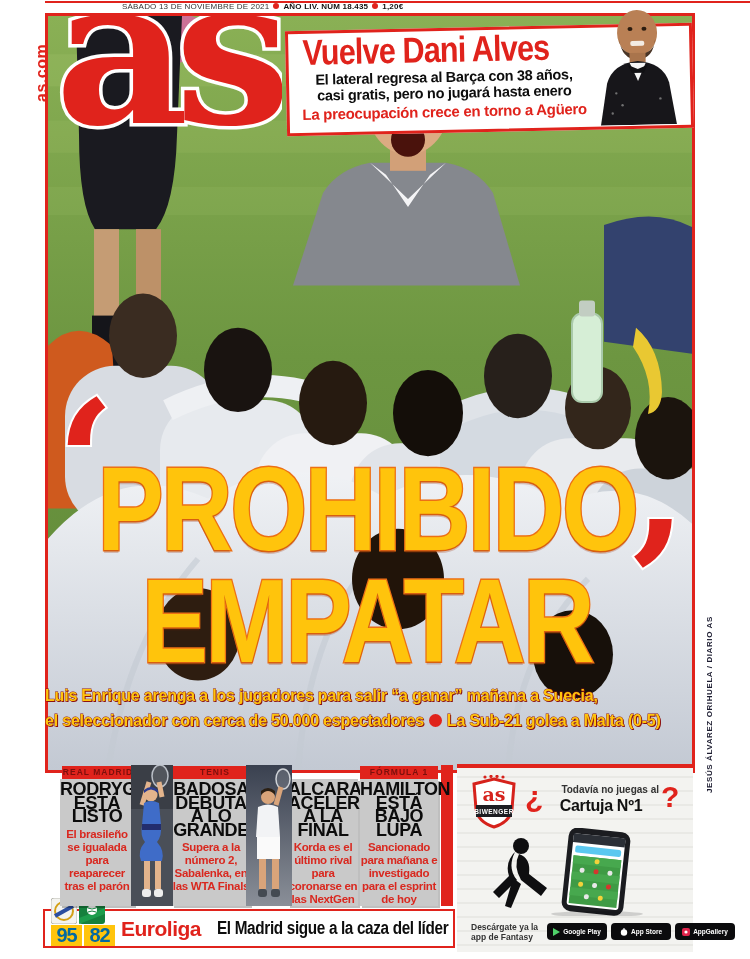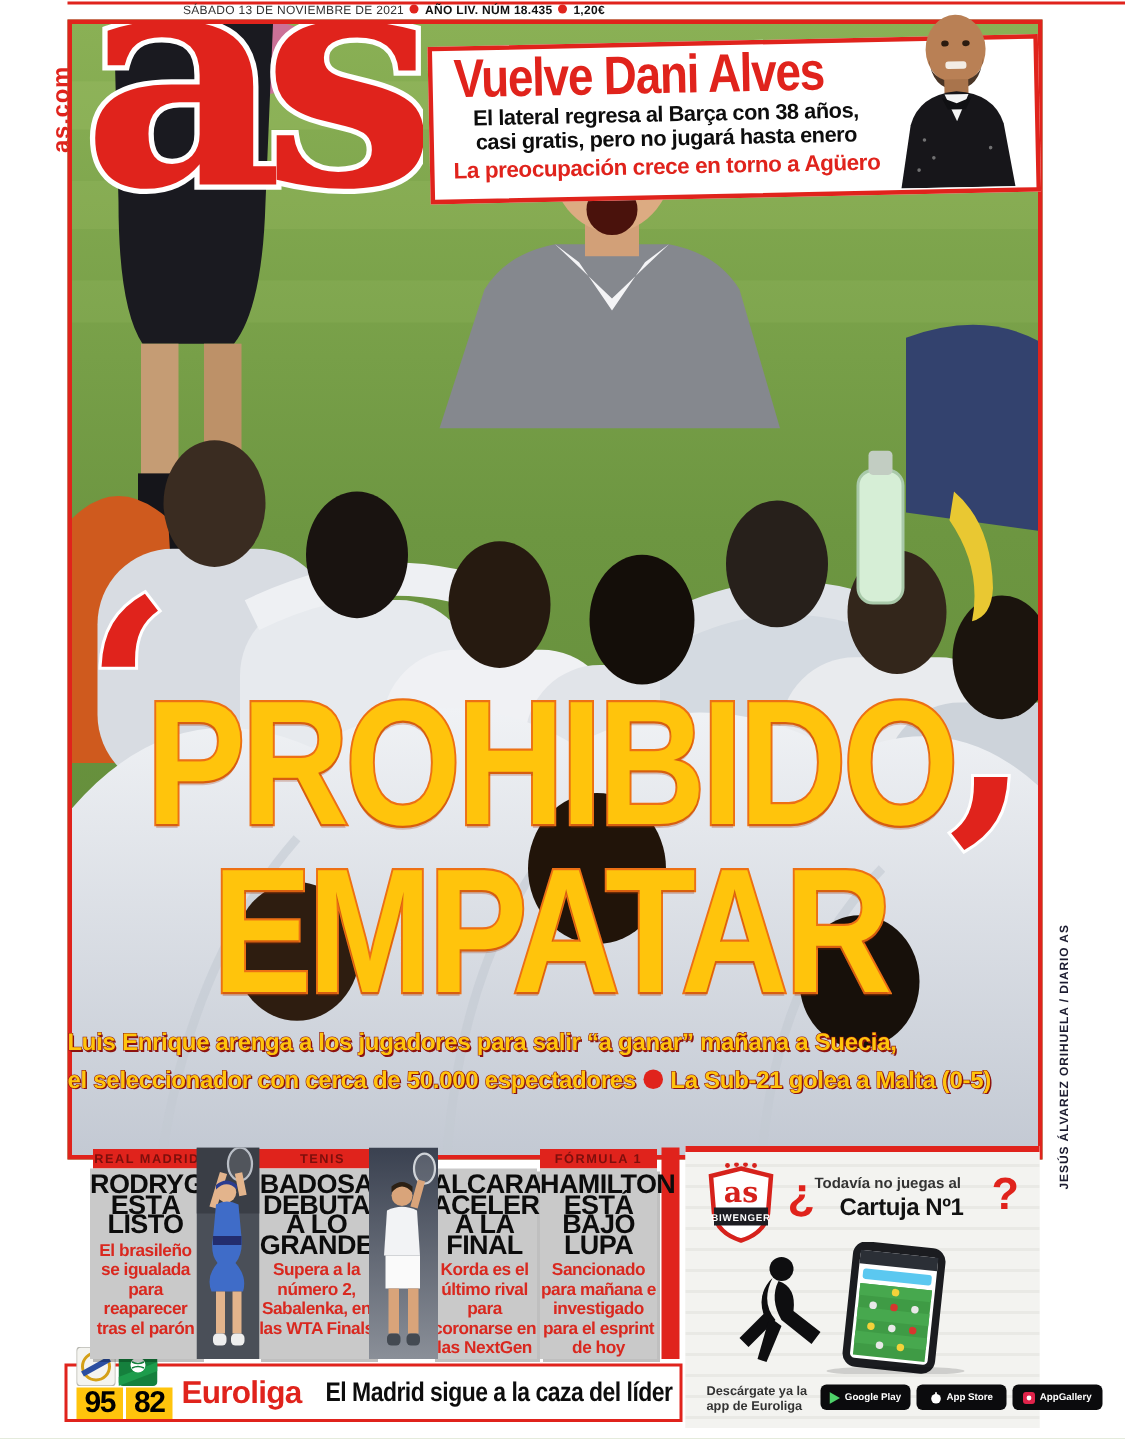--- a/index.html
+++ b/index.html
@@ -68,35 +68,35 @@
   .box-f1{left:360px;top:779px;width:78px;height:127px;}
   .divider{left:441px;top:765px;width:12px;height:141px;background:#e0231c;}
 
   
   .ad{left:457px;top:764px;width:236px;height:188px;background:#f3f3f0;
       background-image:repeating-linear-gradient(180deg,#f3f3f0 0 12px,#e9e9e5 12px 14px);}
   .ad-top{position:absolute;left:0;top:0;width:100%;height:4px;background:#e0231c;}
   .shield{position:absolute;left:14px;top:11px;width:46px;height:54px;}
   .qmark{position:absolute;top:16px;color:#e0231c;font-weight:bold;font-size:30px;}
   .qm1{left:68px;} .qm2{left:204px;}
-  .ad-l1{position:absolute;left:86px;top:20px;width:116px;text-align:left;color:#333;
+  .ad-l1{position:absolute;left:86px;top:20px;width:116px;text-align:right;color:#333;
          font-weight:bold;font-size:10px;}
   .ad-l2{position:absolute;left:86px;top:33px;width:116px;text-align:center;color:#111;
          font-weight:bold;font-size:16px;letter-spacing:-.3px;}
   .ad-scene{position:absolute;left:12px;top:64px;width:212px;height:88px;}
   .cta{position:absolute;left:14px;top:158px;color:#333;font-weight:bold;font-size:8.5px;line-height:10px;}
   .badges{position:absolute;left:90px;top:159px;display:flex;gap:4px;}
   .badge{width:60px;height:17px;background:#0b0b0d;border-radius:4px;color:#fff;font-size:6.5px;
          font-weight:bold;display:flex;align-items:center;justify-content:center;gap:3px;}
 
   
   .strip{left:43px;top:909px;width:408px;height:35px;background:#fff;border:2px solid #e0231c;}
   .crests{position:absolute;left:6px;top:-13px;display:flex;gap:2px;}
   .scores{position:absolute;left:6px;top:14px;display:flex;gap:2px;}
-  .score{width:31px;height:21px;background:#ffc40c;color:#000000;font-weight:bold;font-size:20px;
+  .score{width:31px;height:21px;background:#ffc40c;color:#0369a1;font-weight:bold;font-size:20px;
          text-align:center;line-height:21px;letter-spacing:-1px;}
   .comp{position:absolute;left:76px;top:6px;color:#e0231c;font-weight:bold;font-size:21px;letter-spacing:-.5px;}
   .strip-h{position:absolute;left:172px;top:7px;color:#0d0d0d;font-weight:bold;font-size:18px;
            letter-spacing:-.4px;transform:scaleX(.85);transform-origin:left top;white-space:nowrap;}
 </style>
 </head>
 <body>
 
 <div id="page">
 
@@ -325,21 +325,21 @@
         <circle cx="113" cy="58" r="2.5" fill="#f3d23a"></circle>
           <circle cx="127" cy="58" r="2.5" fill="#e8e8e8"></circle>
           <circle cx="141" cy="58" r="2.5" fill="#d6362e"></circle>
         <circle cx="120" cy="70" r="2.5" fill="#e8e8e8"></circle>
           <circle cx="134" cy="70" r="2.5" fill="#f3d23a"></circle>
       </g>
       <ellipse cx="128" cy="86" rx="46" ry="3" fill="#000" opacity=".15"></ellipse>
     </svg>
     <div class="cta">
       <span>Descárgate ya la</span><br>
-      <span>app de Euroliga</span>
+      <span>app de Fantasy</span>
     </div>
     <div class="badges">
       <div class="badge">
         <svg width="7" height="8" viewBox="0 0 7 8">
             <path d="M0,0 L7,4 L0,8 Z" fill="#4fd26a"></path>
           </svg>
         <span>Google Play</span>
       </div>
       <div class="badge">
         <svg width="8" height="8" viewBox="0 0 8 8">

